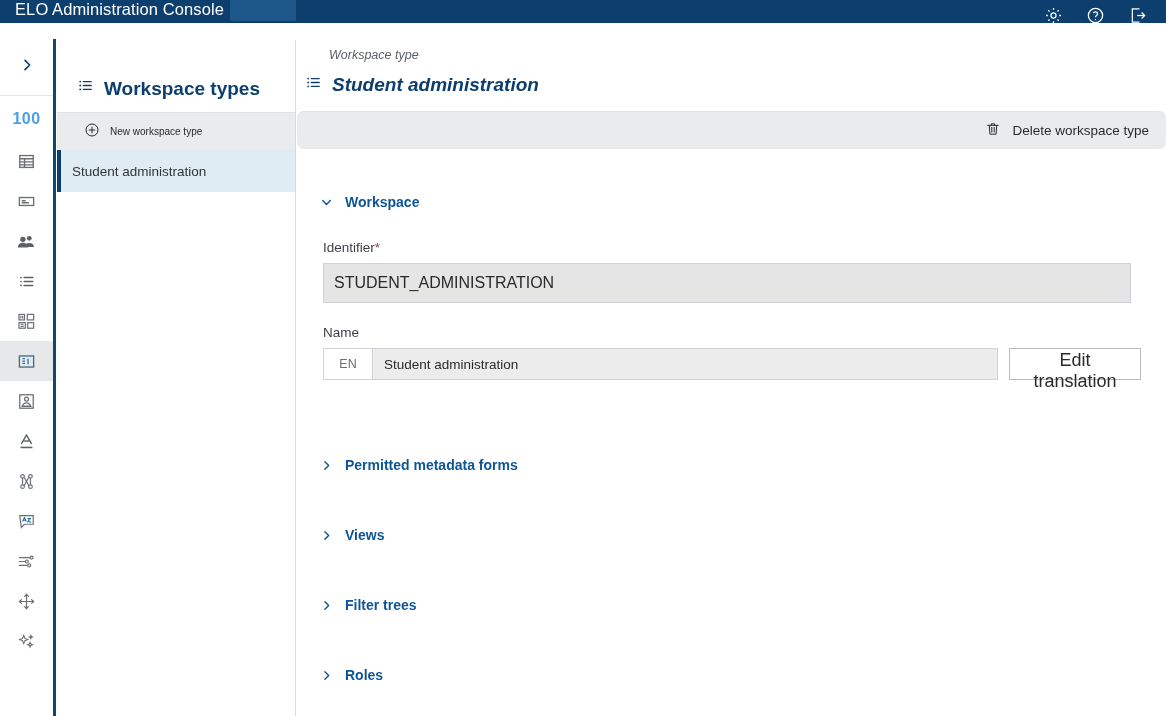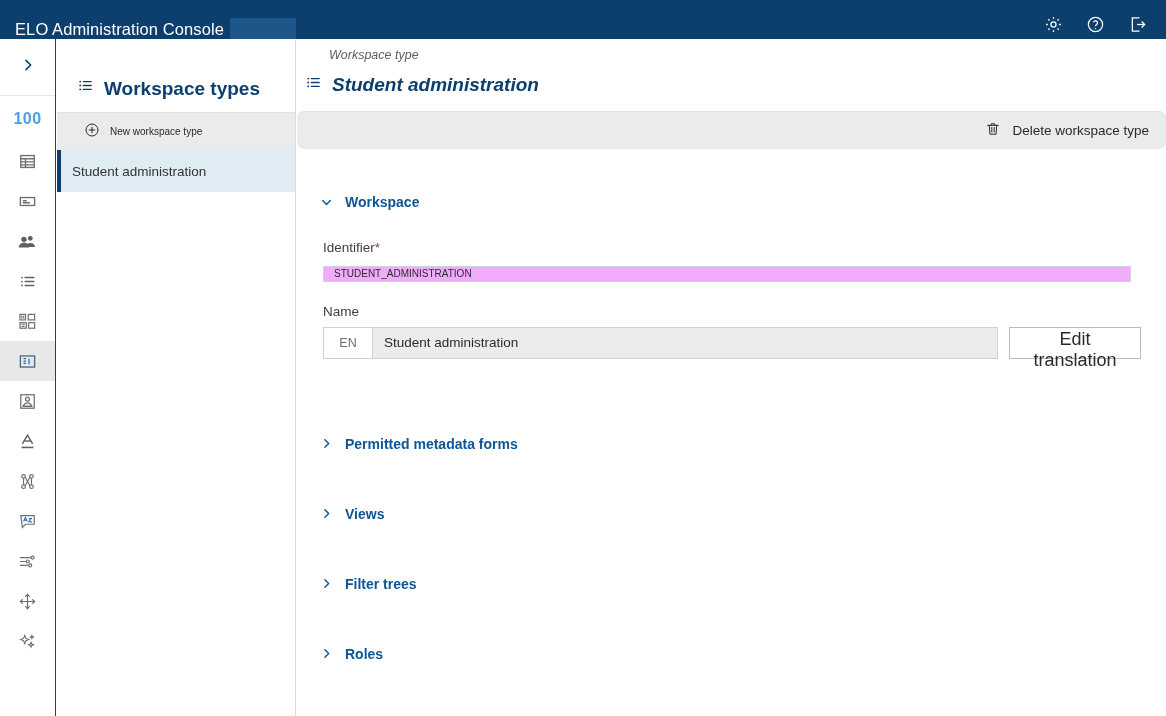--- a/index.html
+++ b/index.html
@@ -7,23 +7,23 @@
     margin: 0; padding: 0;
     width: 1166px; height: 716px;
     overflow: hidden;
     background: #ffffff;
     font-family: "Liberation Sans", sans-serif;
     -webkit-font-smoothing: antialiased;
   }
 
   
   .topbar {
-    position: absolute; left: 0; top: 0; width: 1166px; height: 39px;
+    position: absolute; left: 0; top: 0; width: 1166px; height: 23px;
     background: #0c3e6e;
-    display: flex; align-items: flex-end;
+    display: flex; align-items: flex-start;
   }
   .app-title {
     color: #ffffff;
     font-size: 16.5px;
     margin-left: 15px;
     letter-spacing: .1px;
     white-space: nowrap;
   }
   .redaction {
     width: 66px; height: 21px;
@@ -39,21 +39,21 @@
     width: 30px; height: 30px;
     display: flex; align-items: center; justify-content: center;
     cursor: pointer;
   }
   .topbar-btn svg { display: block; }
 
   
   .rail {
     position: absolute; left: 0; top: 39px; width: 56px; height: 677px;
     background: #ffffff;
-    border-right: 1px solid #0c4a6e;
+    border-right: 3px solid #0c4a6e;
   }
   .rail-toggle {
     height: 57px; display: flex; align-items: center; justify-content: center;
     cursor: pointer;
     border-bottom: 1px solid #e4e6e9;
   }
   .rail-badge {
     height: 45px; display: flex; align-items: center; justify-content: center;
     color: #4a9fe8; font-size: 16px; font-weight: bold; letter-spacing: .5px;
   }
@@ -139,24 +139,24 @@
   }
 
   .section-overview { margin-top: 45px; }
 
   .field { margin-left: 3px; }
   .field-label {
     font-size: 13.5px; color: #3b3f45; margin-bottom: 8px;
   }
   .req { color: #8a3b3b; }
   .text-input {
-    width: 808px; height: 16px;
-    border: 1px solid #cfd2d6; background: #f0abfc;
+    width: 808px; height: 40px;
+    border: 1px solid #cfd2d6; background: #e5e5e5;
     font-family: "Liberation Sans", sans-serif;
-    font-size: 10px; color: #2a2a2a;
+    font-size: 16px; color: #2a2a2a;
     padding: 0 10px;
     outline: none;
   }
 
   .name-row { display: flex; align-items: stretch; gap: 11px; }
   .lang-group { display: flex; width: 675px; height: 32px; }
   .lang-tag {
     width: 49px; border: 1px solid #cfd2d6; border-right: none;
     background: #ffffff; color: #6a6f76; font-size: 12.5px;
     display: flex; align-items: center; justify-content: center;

